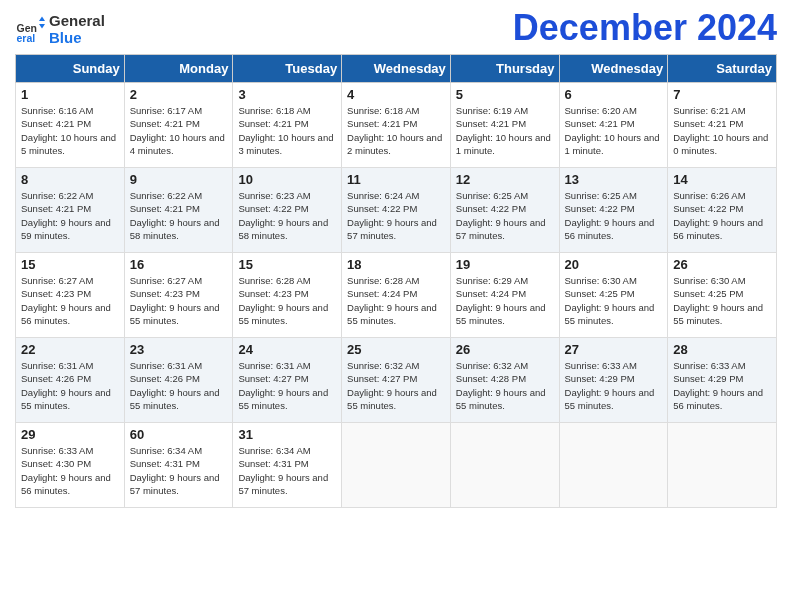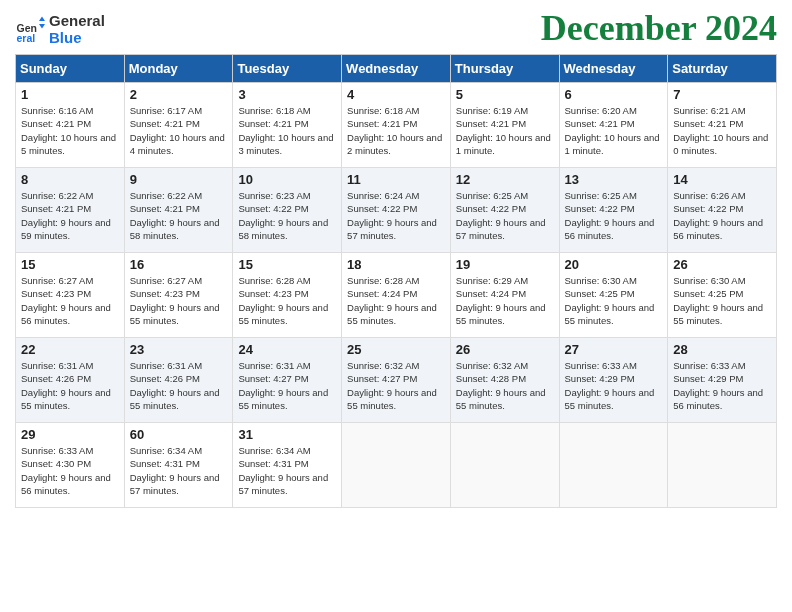--- a/index.html
+++ b/index.html
@@ -33,41 +33,40 @@
     .logo-icon {
       width: 30px;
       height: 30px;
     }
     .title-area {
       text-align: right;
     }
     .month-title {
       font-size: 36px;
       font-weight: bold;
-      color: #15803d;
+      color: #1d4ed8;
       line-height: 1;
-      font-family: Liberation Serif, serif;
     }
     .location-title {
       font-size: 16px;
       color: #555;
       margin-top: 2px;
     }
     .calendar-table {
       width: 100%;
       border-collapse: collapse;
       table-layout: fixed;
     }
     .calendar-table th {
       background-color: #1a5fa8;
       color: #fff;
       font-size: 13px;
       font-weight: bold;
       padding: 6px 4px;
-      text-align: left;
+      text-align: right;
       border: 1px solid #ccc;
     }
     .calendar-table td {
       vertical-align: top;
       border: 1px solid #ddd;
       padding: 4px 5px;
       font-size: 10px;
       color: #333;
       height: 85px;
       width: 14.28%;

